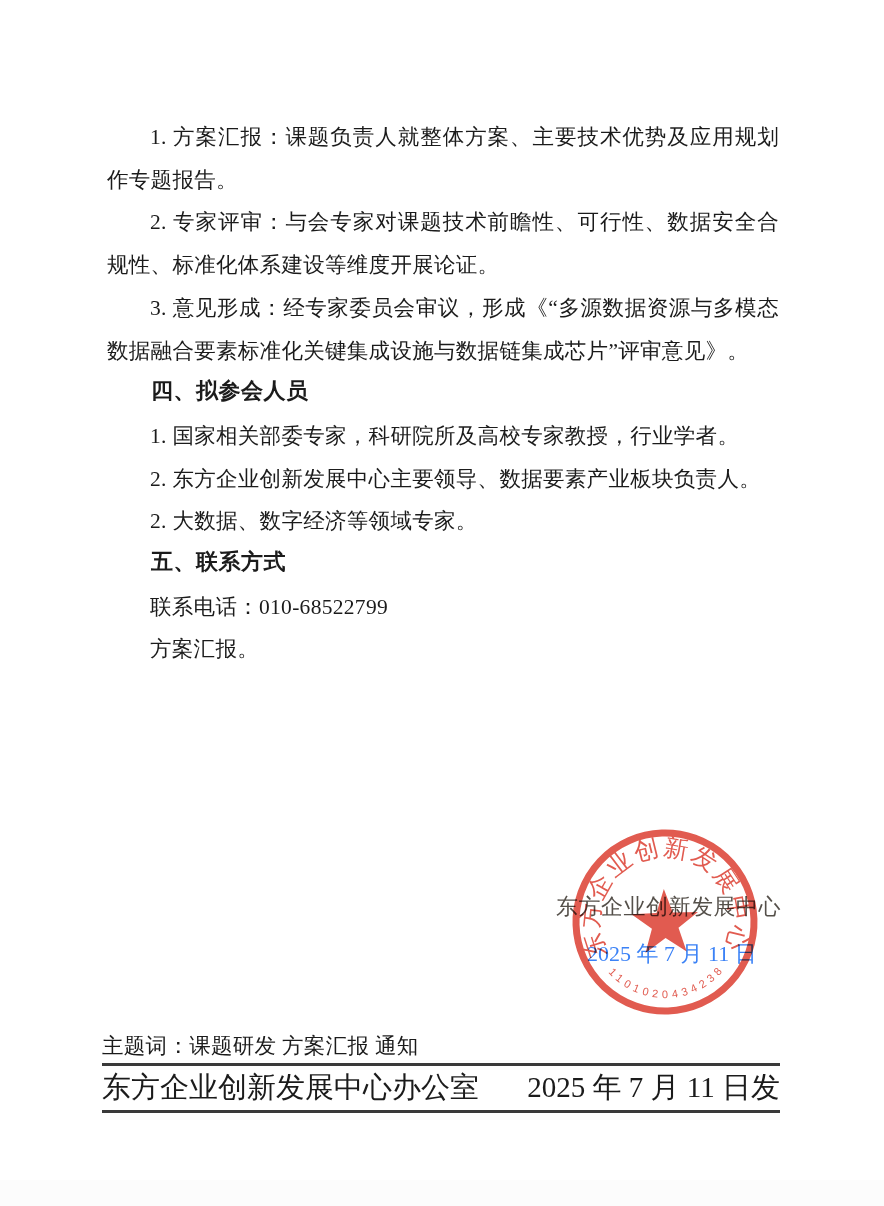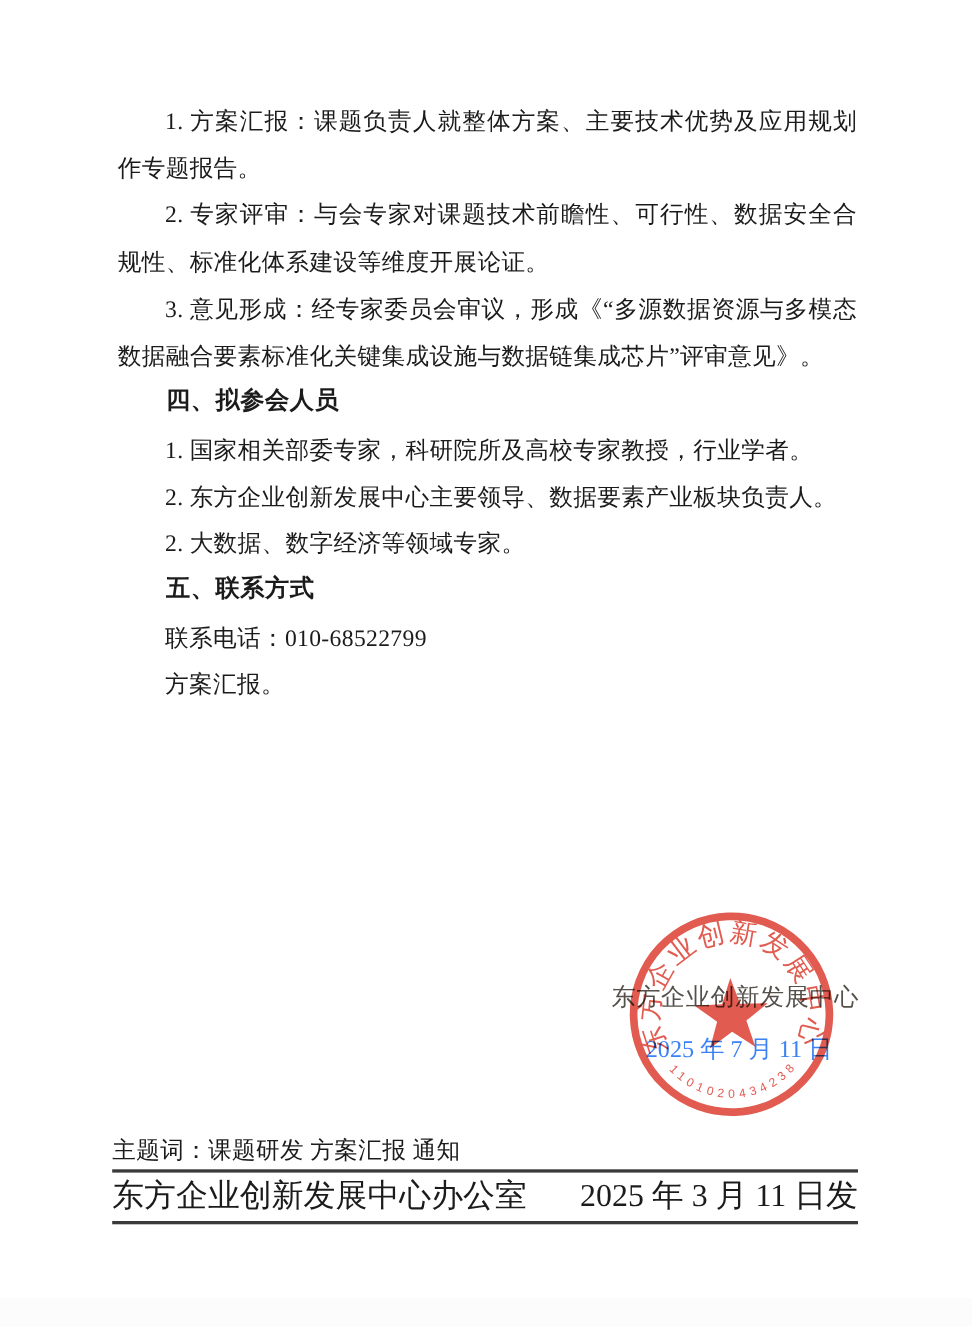--- a/index.html
+++ b/index.html
@@ -7,21 +7,21 @@
     width: 884px; height: 1206px;
     background: #ffffff;
     position: relative;
     overflow: hidden;
     font-family: "Liberation Serif", "DejaVu Serif", serif;
     color: #1b1b1b;
   }
   .doc-body {
     position: absolute;
     left: 107px; top: 0; width: 672px;
-    padding-top: 89px;
+    padding-top: 116px;
   }
   .para {
     margin: 0;
     font-size: 21.5px;
     line-height: 42.7px;
     text-align: justify;
     text-indent: 2em;
     letter-spacing: 0.3px;
   }
   .heading {
@@ -107,17 +107,17 @@
   </text>
   <text font-size="11" letter-spacing="4.2" font-family="'Liberation Sans','DejaVu Sans',sans-serif" fill="#dd4437">
     <textPath href="#arcBottom" startOffset="50%" text-anchor="middle">1101020434238</textPath>
   </text>
 </svg>
 
 <footer class="footer">
   <p class="footer-keywords pre">主题词：课题研发 方案汇报 通知</p>
   <div class="footer-row">
     <p class="pre">东方企业创新发展中心办公室</p>
-    <p class="pre">2025 年 3 月 11 日发</p>
+    <p class="pre">2025 年 7 月 11 日发</p>
   </div>
 </footer>
 
 <div class="page-bottom-shade"></div>
 
 </body></html>

